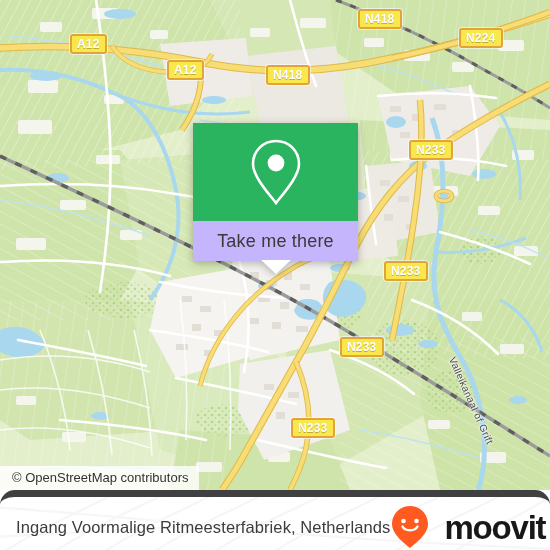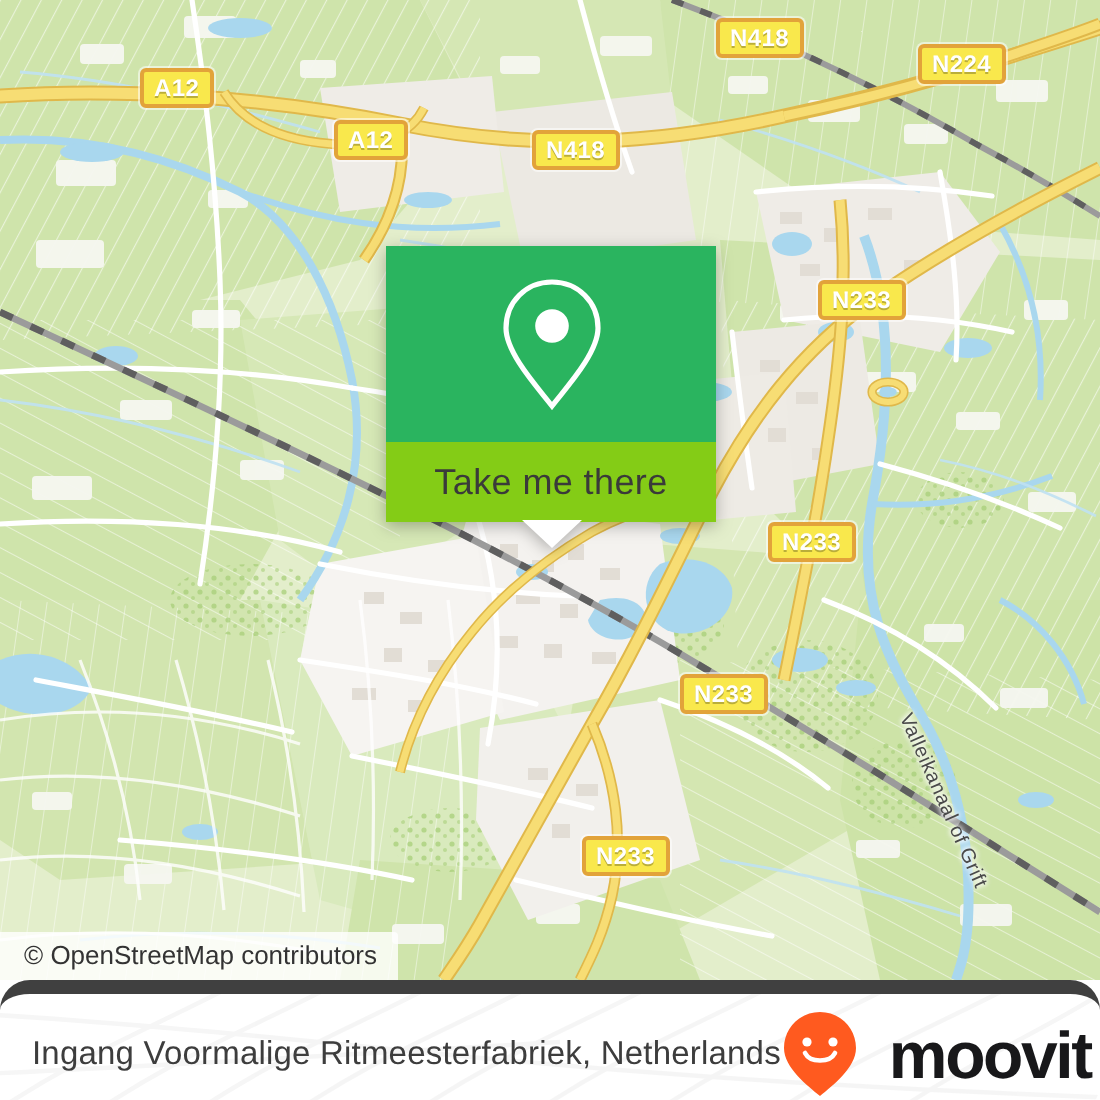--- a/index.html
+++ b/index.html
@@ -48,21 +48,21 @@
   .card{
     position:absolute;left:193px;top:123px;width:165px;
     filter:drop-shadow(0 2px 4px rgba(0,0,0,.28));
   }
   .card-top{
     background:#2ab45f;
     height:98px;
     display:flex;align-items:center;justify-content:center;
   }
   .card-bottom{
-    background:#84cc16;height:40px;
+    background:#c4b5fd;height:40px;
     display:flex;align-items:center;justify-content:center;
   }
   .card-bottom span{
     color:#3a3a3a;font-size:18px;letter-spacing:.2px;
   }
   .card-tail{
     position:absolute;left:50%;bottom:-13px;transform:translateX(-50%);
     width:0;height:0;
     border-left:15px solid transparent;
     border-right:15px solid transparent;
@@ -363,21 +363,21 @@
         <ellipse cx="444" cy="196" rx="8" ry="5" stroke="#f7dd74" stroke-width="3" fill="none"></ellipse>
         <ellipse cx="444" cy="196" rx="4.4" ry="2.4" fill="#a9d7ee"></ellipse>
       </g>
     </svg>
 
     <div>
       <div class="shield sm" style="left:70px;top:34px;">A12</div>
       <div class="shield sm" style="left:167px;top:60px;">A12</div>
       <div class="shield sm" style="left:266px;top:65px;">N418</div>
       <div class="shield sm" style="left:358px;top:9px;">N418</div>
-      <div class="shield sm" style="left:459px;top:22px;">N224</div>
+      <div class="shield sm" style="left:459px;top:28px;">N224</div>
       <div class="shield sm" style="left:409px;top:140px;">N233</div>
       <div class="shield sm" style="left:384px;top:261px;">N233</div>
       <div class="shield sm" style="left:340px;top:337px;">N233</div>
       <div class="shield sm" style="left:291px;top:418px;">N233</div>
     </div>
 
     <div class="canal-label" style="left:452px;top:352px;transform:rotate(66deg);transform-origin:0 50%;">Valleikanaal of Grift</div>
 
     <div class="card">
       <div class="card-top">

